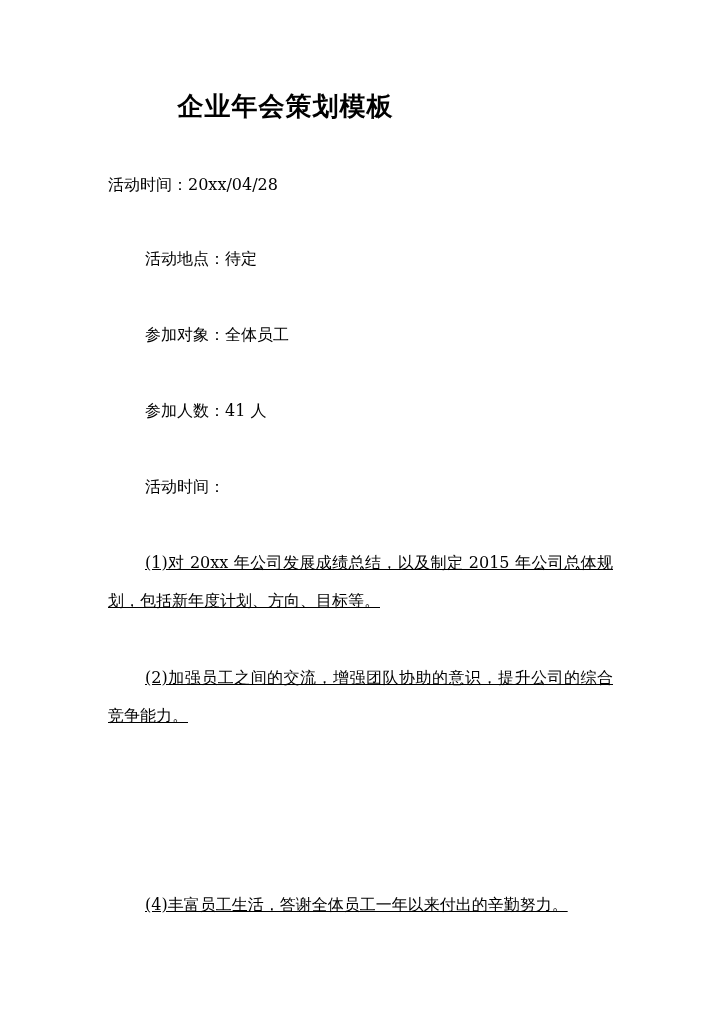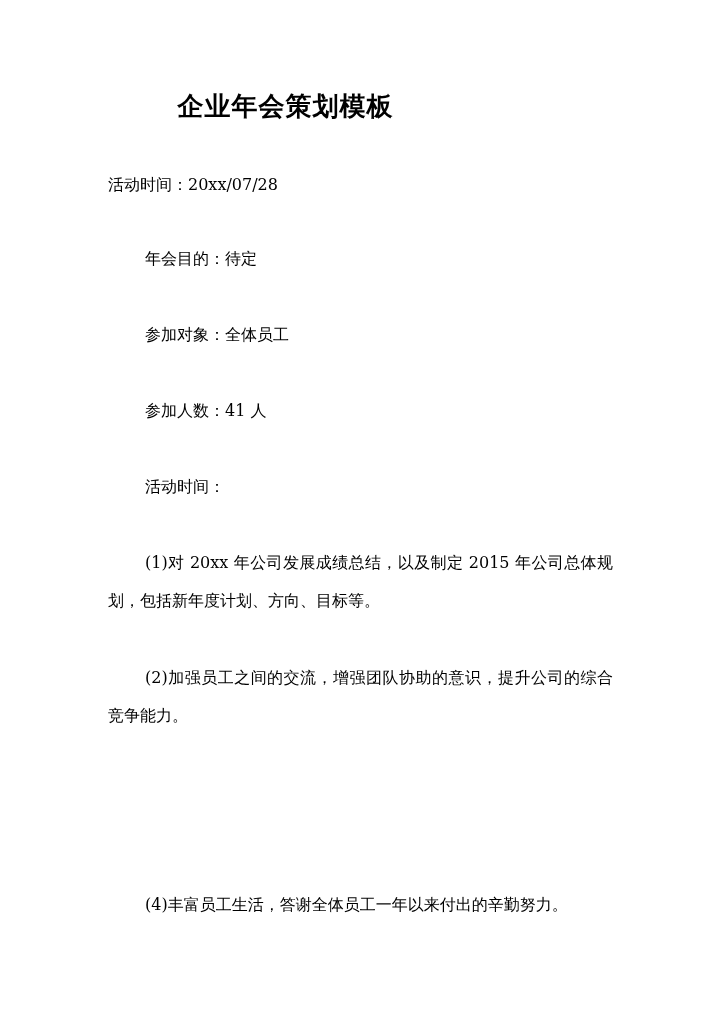--- a/index.html
+++ b/index.html
@@ -36,36 +36,37 @@
       line-height: 22px;
       white-space: nowrap;
     }
     .para {
       position: absolute;
       left: 108px;
       width: 505px;
       font-size: 16px;
       line-height: 38px;
       text-align: justify;
+      text-decoration: underline;
     }
     .para .indent { display: inline-block; width: 37px; }
   </style>
 </head>
 <body>
 
 <div class="page">
 
   <div class="title">企业年会策划模板</div>
 
   <div class="line" style="left:108px; top:174px;">
-    <span>活动时间：</span><span>20xx/07/28</span>
+    <span>活动时间：</span><span>20xx/04/28</span>
   </div>
 
   <div class="line" style="left:145px; top:248px;">
-    <span>年会目的：</span><span>待定</span>
+    <span>活动地点：</span><span>待定</span>
   </div>
 
   <div class="line" style="left:145px; top:324px;">
     <span>参加对象：</span><span>全体员工</span>
   </div>
 
   <div class="line" style="left:145px; top:400px;">
     <span>参加人数：</span><span>41 人</span>
   </div>
 

